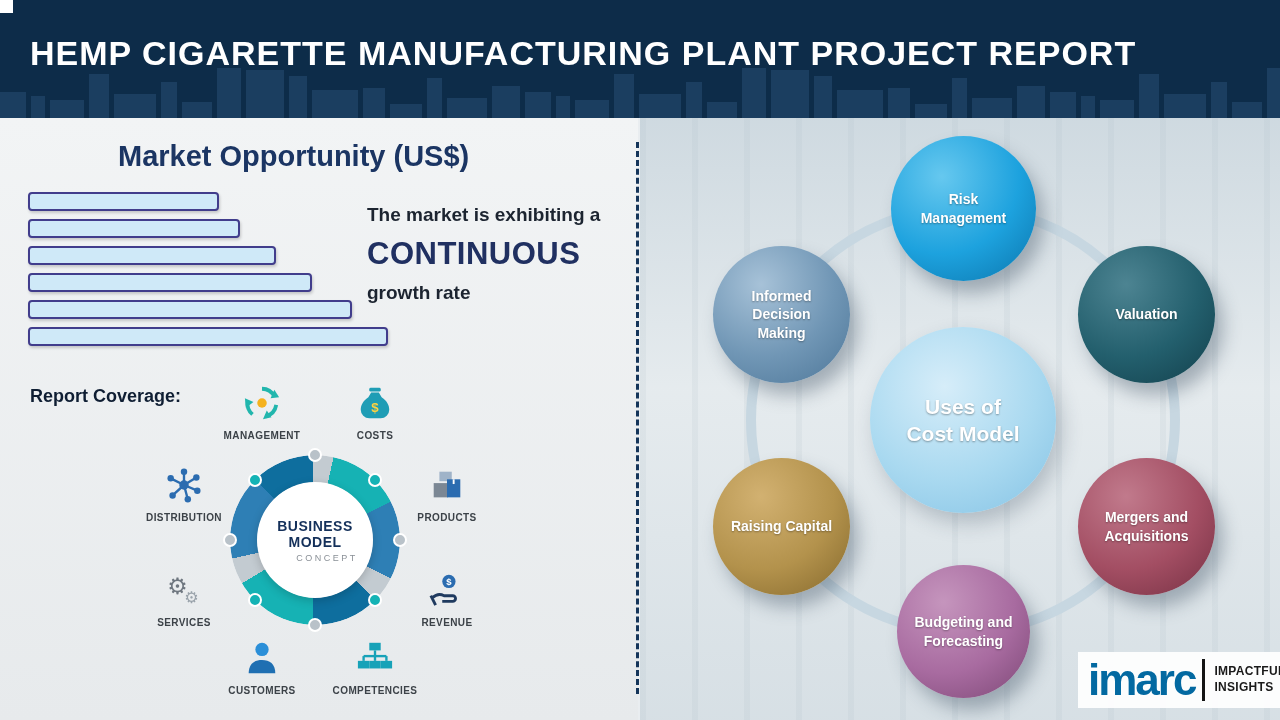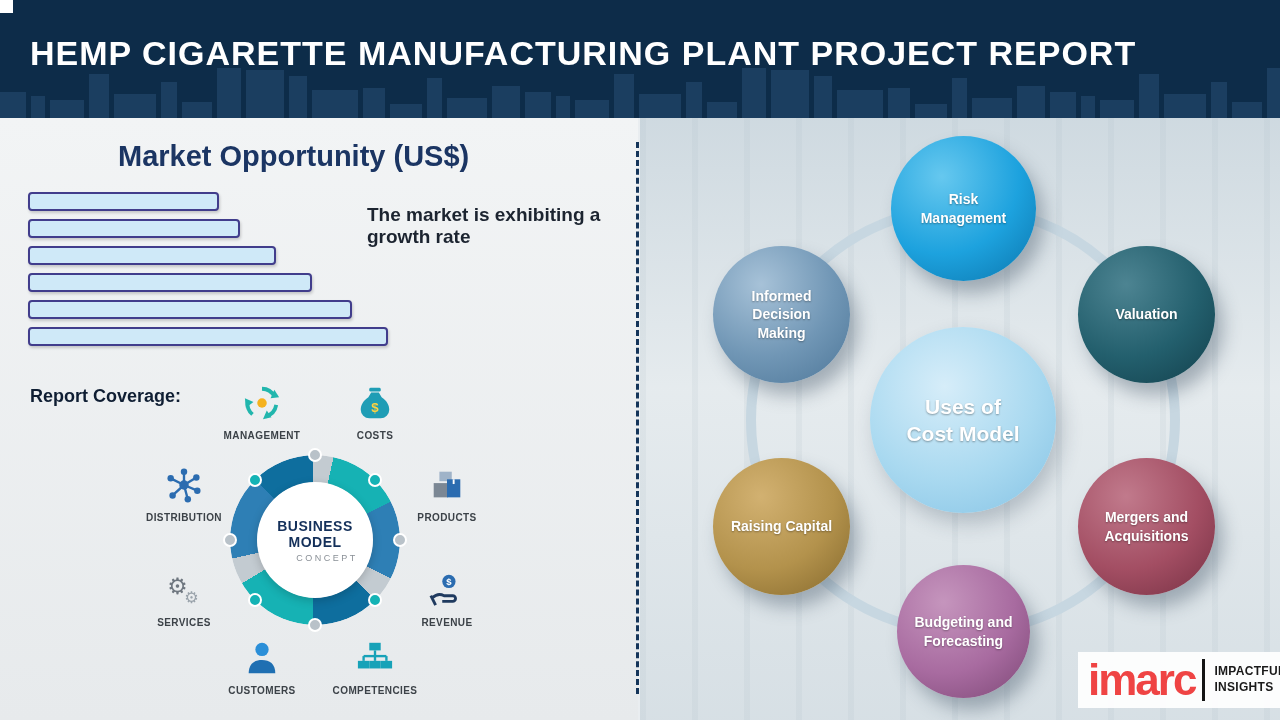--- a/index.html
+++ b/index.html
@@ -56,21 +56,21 @@
   .node-valuation { left:438px; top:128px; width:137px; height:137px; background:radial-gradient(circle at 35% 28%, #4d8492 0%, #235f6d 55%, #123f4b 100%); }
   .node-raising   { left:73px;  top:340px; width:137px; height:137px; background:radial-gradient(circle at 35% 28%, #d2b171 0%, #b3924c 55%, #84682c 100%); }
   .node-mergers   { left:438px; top:340px; width:137px; height:137px; background:radial-gradient(circle at 35% 28%, #c17a8c 0%, #a34e63 55%, #753043 100%); }
   .node-budgeting { left:257px; top:447px; width:133px; height:133px; background:radial-gradient(circle at 35% 28%, #c595bd 0%, #a86ba0 55%, #7c4775 100%); }
   .node-center    { left:230px; top:209px; width:186px; height:186px; font-size:21px;
     background:radial-gradient(circle at 40% 32%, #d6edf9 0%, #a9d9f0 55%, #84c2e4 100%); z-index:2;
     box-shadow:6px 10px 20px rgba(40,60,80,0.25); flex-direction:column; }
 
   
   .brand { position:absolute; left:438px; top:534px; display:flex; align-items:center; background:rgba(255,255,255,0.92); padding:6px 10px; z-index:5; }
-  .brand-logo { font-size:44px; font-weight:bold; color:#ef4444; letter-spacing:-2px; line-height:1; }
+  .brand-logo { font-size:44px; font-weight:bold; color:#0369a1; letter-spacing:-2px; line-height:1; }
   .brand-bar { width:3px; height:42px; background:#141414; margin:0 9px 0 7px; }
   .brand-tag { font-size:12px; font-weight:bold; color:#1a1a1a; line-height:1.3; letter-spacing:0.3px; }
 </style>
 </head>
 <body>
 
 <div class="canvas">
 
   <div class="header">
     <div class="skyline">
@@ -126,20 +126,21 @@
         <div class="bar" style="width: 191px; background: rgb(207, 233, 248); border-color: rgb(65, 61, 140);"></div>
         <div class="bar" style="width: 212px; background: rgb(207, 233, 248); border-color: rgb(65, 61, 140);"></div>
         <div class="bar" style="width: 248px; background: rgb(207, 233, 248); border-color: rgb(65, 61, 140);"></div>
         <div class="bar" style="width: 284px; background: rgb(207, 233, 248); border-color: rgb(65, 61, 140);"></div>
         <div class="bar" style="width: 324px; background: rgb(207, 233, 248); border-color: rgb(65, 61, 140);"></div>
         <div class="bar" style="width: 360px; background: rgb(207, 233, 248); border-color: rgb(65, 61, 140);"></div>
       </div>
 
     <div class="growth-text">
       <div class="growth-line1">The market is exhibiting a</div>
+      <div class="growth-highlight">CONTINUOUS</div>
       <div class="growth-line2">growth rate</div>
     </div>
 
     <div class="report-coverage">Report Coverage:</div>
 
     <div class="bm-item" style="left:212px; top:266px;">
       <svg viewBox="0 0 40 40">
         <path d="M20 5 A15 15 0 0 1 33 13" fill="none" stroke="#21b6ad" stroke-width="4"></path>
         <polygon points="33,6 38,14 29,15" fill="#21b6ad"></polygon>
         <path d="M35 22 A15 15 0 0 1 24 34" fill="none" stroke="#21b6ad" stroke-width="4"></path>

